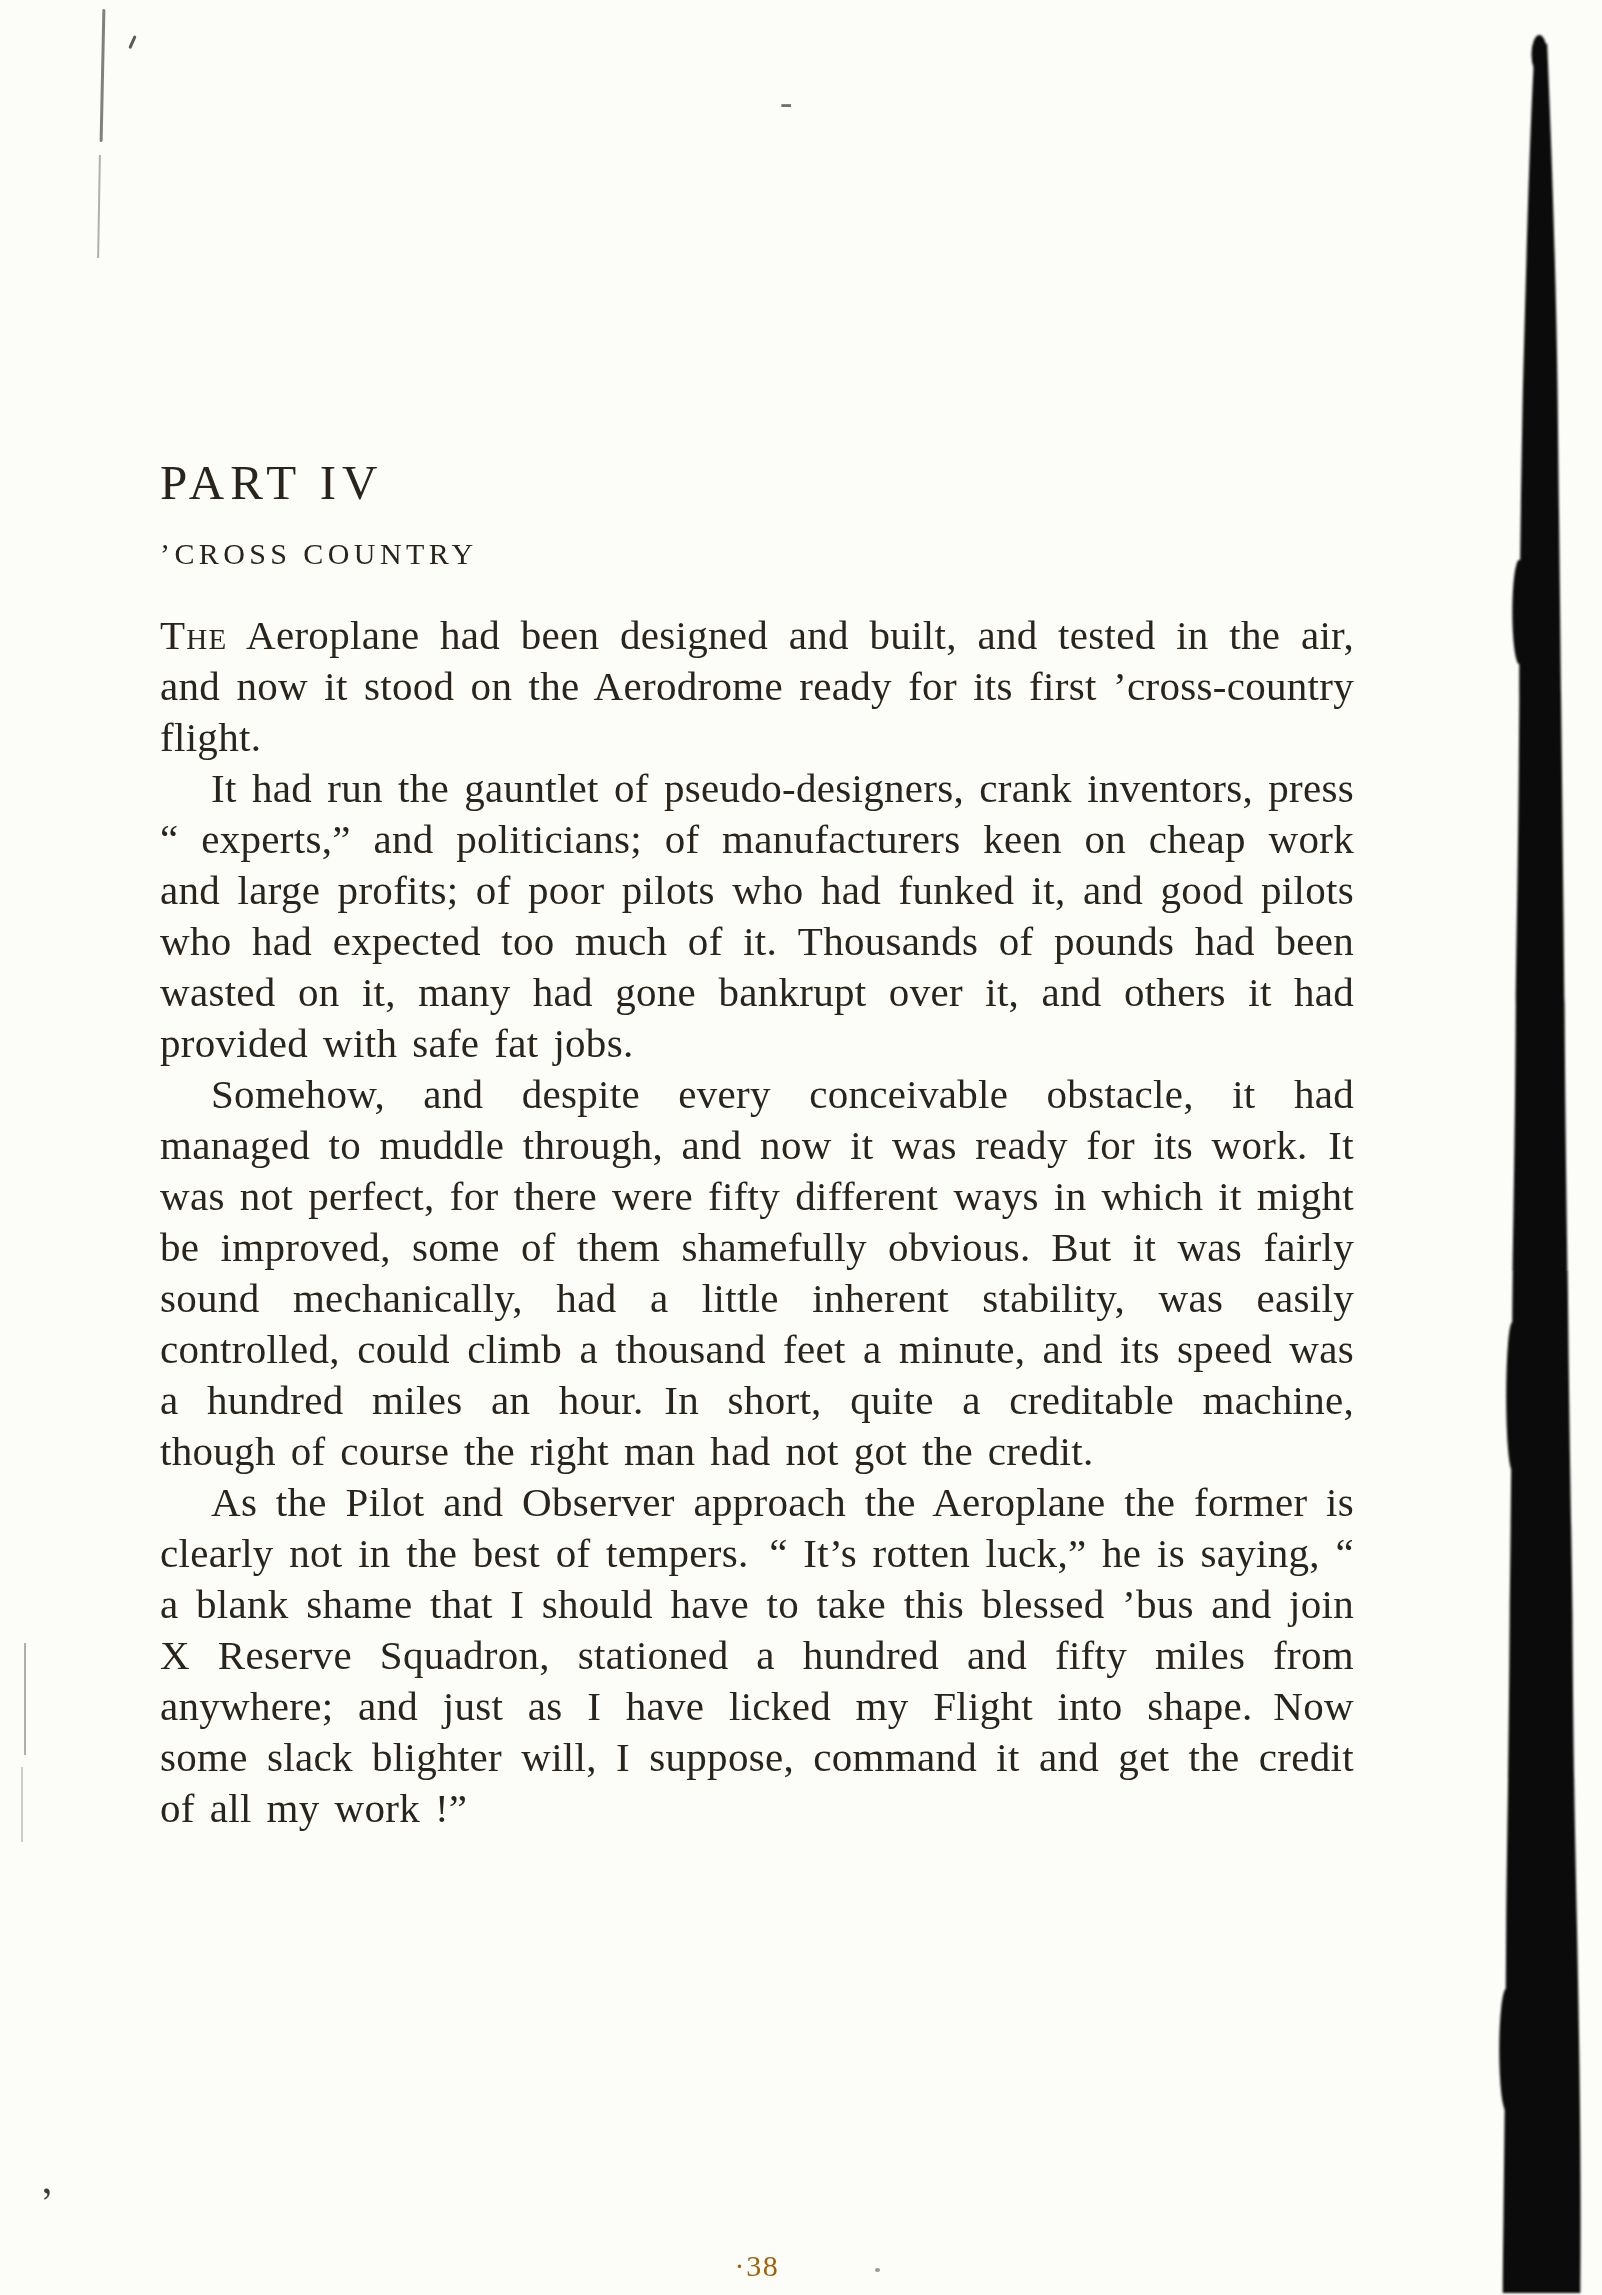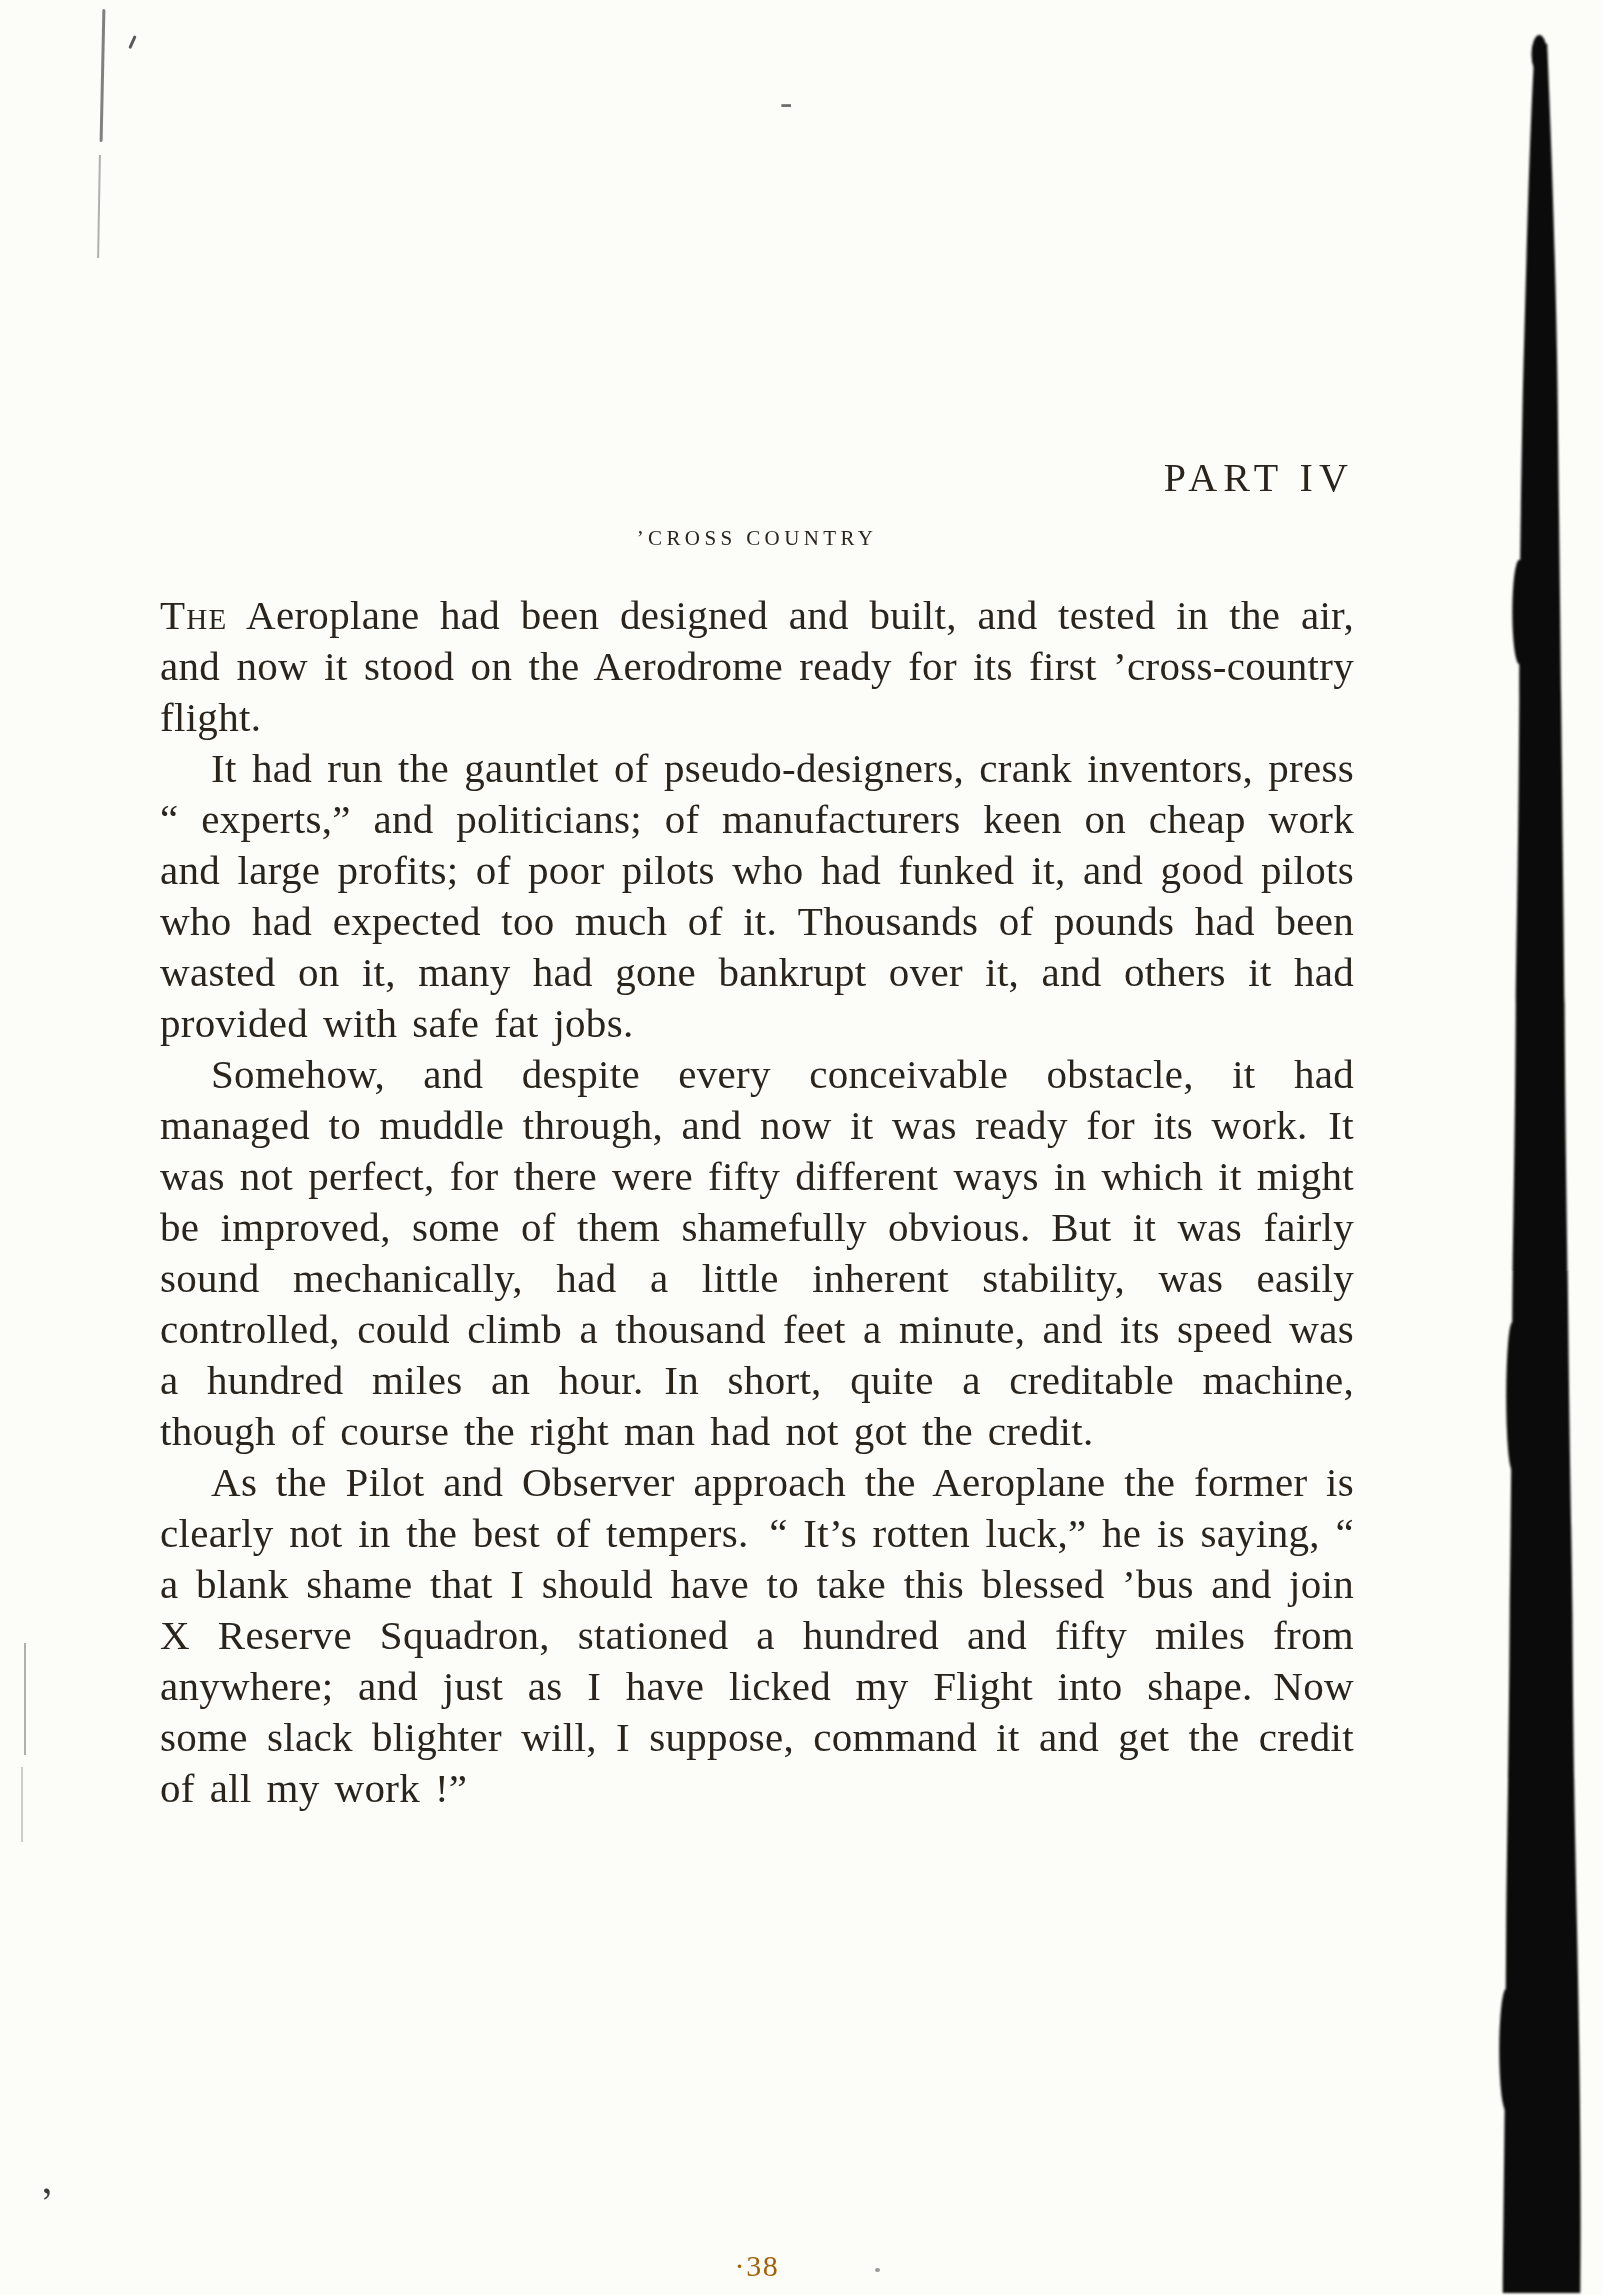--- a/index.html
+++ b/index.html
@@ -16,27 +16,27 @@
   }
   .content {
     position: absolute;
     left: 160px; top: 0;
     width: 1194px; height: 2295px;
     padding-top: 456px;
     box-sizing: border-box;
     color: #29251d;
   }
   .part-heading {
-    font-size: 40px; font-weight: 400;
-    text-align: right; letter-spacing: 6.1px;
+    font-size: 49px; font-weight: 400;
+    text-align: left; letter-spacing: 6.1px;
     margin: 0 0 26px 0; line-height: 1.12;
   }
   .chapter-heading {
-    font-size: 21px; font-weight: 400;
-    text-align: center; letter-spacing: 4.4px;
+    font-size: 30px; font-weight: 400;
+    letter-spacing: 4.4px;
     margin: 0 0 40px 0; line-height: 1.1;
   }
   .body-par {
     font-size: 41px;
     line-height: 51px;
     text-align: justify;
     margin: 0;
     word-spacing: 4.4px;
     letter-spacing: 0.3px;
   }

